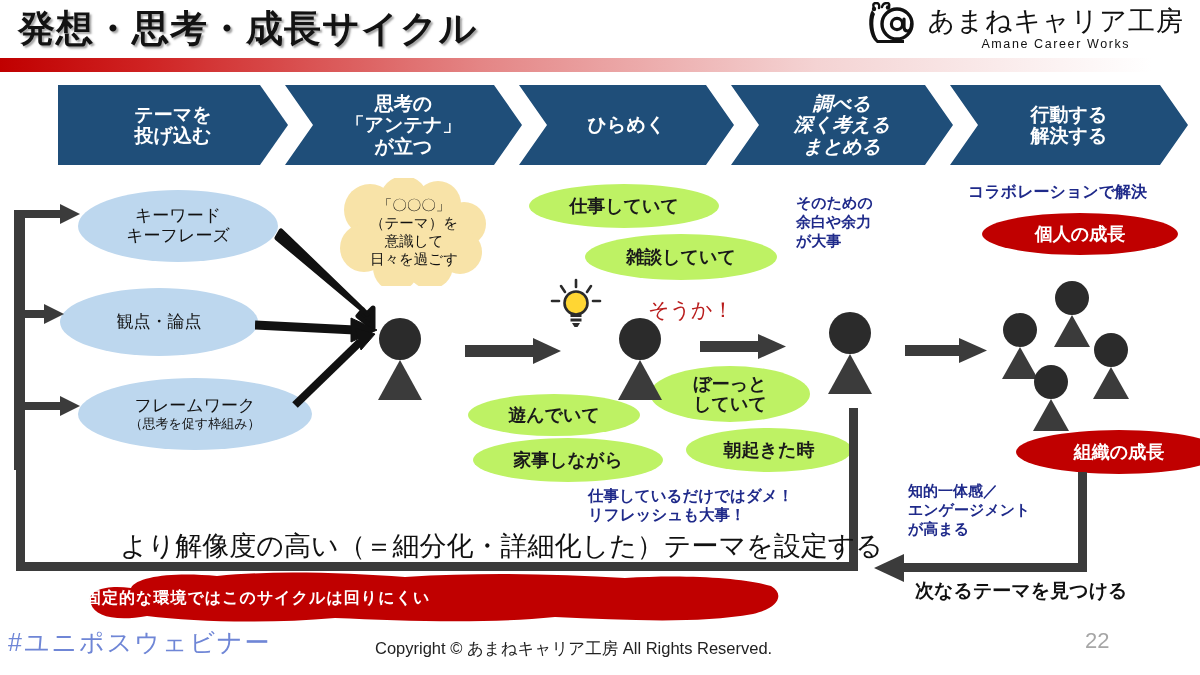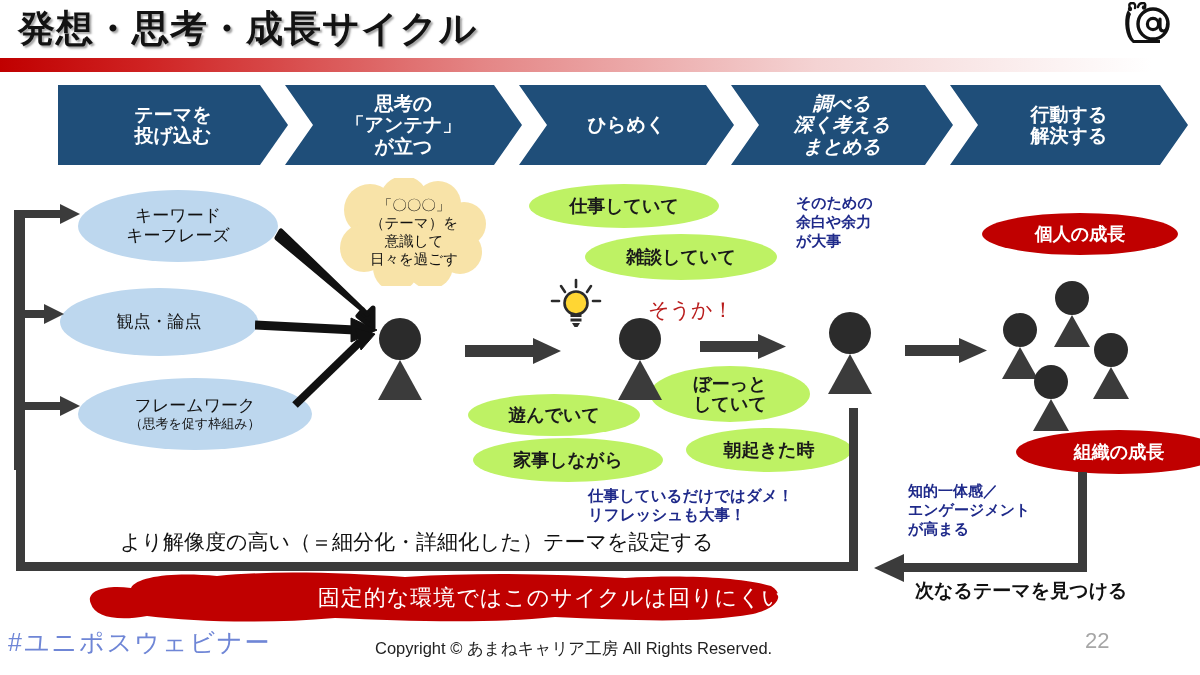--- a/index.html
+++ b/index.html
@@ -79,27 +79,27 @@
   }
   .note-black{position:absolute;color:#111;font-size:17px;font-weight:bold;}
   .sou{position:absolute;color:#b91c1c;font-size:21px;}
 
   
   .loopline{position:absolute;background:#3b3b3b;}
 
   
   .bigline{
     position:absolute;left:120px;top:528px;
-    font-size:21px;color:#111;white-space:nowrap;
+    font-size:27px;color:#111;white-space:nowrap;
   }
   .blob{position:absolute;left:85px;top:572px;width:700px;height:52px;}
   .blob .blob-txt{
     position:absolute;left:0;top:0;width:700px;height:52px;
-    display:flex;align-items:center;justify-content:flex-end;
-    color:#fff;font-size:22px;font-weight:normal;letter-spacing:1px;
+    display:flex;align-items:center;justify-content:flex-start;
+    color:#fff;font-size:16px;font-weight:bold;letter-spacing:1px;
   }
   .hashtag{
     position:absolute;left:8px;top:626px;
     color:#6f86d6;font-size:25px;letter-spacing:2px;
   }
   .copyright{
     position:absolute;left:375px;top:638px;
     color:#222;font-size:16.5px;
   }
   .pagenum{
@@ -118,20 +118,24 @@
   <div class="logo">
     <svg class="logo-mark" viewBox="0 0 58 48">
       <path d="M10 6 q-2 -5 2 -5 q4 0 3 5 M18 5 q1 -4 5 -4 q3 0 2 4" stroke="#111" stroke-width="2.4" fill="none" stroke-linecap="round"></path>
       <circle cx="10" cy="7" r="2.2" fill="#111"></circle>
       <circle cx="24" cy="5.5" r="2.2" fill="#111"></circle>
       <path d="M8 8 C4 14 4 30 10 38 L13 41 L40 41 L40 38 L14 38 C9 32 8 18 11 12 Z" fill="#111"></path>
       <circle cx="33" cy="22" r="15" fill="none" stroke="#111" stroke-width="3.4"></circle>
       <circle cx="33" cy="22" r="5.6" fill="none" stroke="#111" stroke-width="3.2"></circle>
       <path d="M40 17 v8 q0 4 3.5 4 q4 0 4 -7" stroke="#111" stroke-width="3.2" fill="none" stroke-linecap="round"></path>
     </svg>
+    <div class="logo-text">
+      <div class="logo-jp">あまねキャリア工房</div>
+      <div class="logo-en">Amane Career Works</div>
+    </div>
   </div>
 
   <div class="chev c1" style="left:58px;width:230px;">
     <div>
       <span>テーマを</span>
       <span>投げ込む</span>
     </div>
   </div>
   <div class="chev c2" style="left:285px;width:237px;align-items:center;">
     <div>
@@ -304,20 +308,21 @@
         <polygon points="54,2 82,14.5 54,27"></polygon>
       </g>
   </svg>
 
   <div class="note-blue" style="left:796px;top:194px;">
     <div>そのための</div>
     <div>余白や余力</div>
     <div>が大事</div>
   </div>
 
+  <div class="note-blue" style="left:968px;top:182px;font-size:16px;">コラボレーションで解決</div>
 
   <div class="ell ell-red" style="left:982px;top:213px;width:196px;height:42px;">
     <span>個人の成長</span>
   </div>
   <div class="ell ell-red" style="left:1016px;top:430px;width:206px;height:44px;">
     <span>組織の成長</span>
   </div>
 
   <div class="note-blue" style="left:908px;top:482px;">
     <div>知的一体感／</div>

